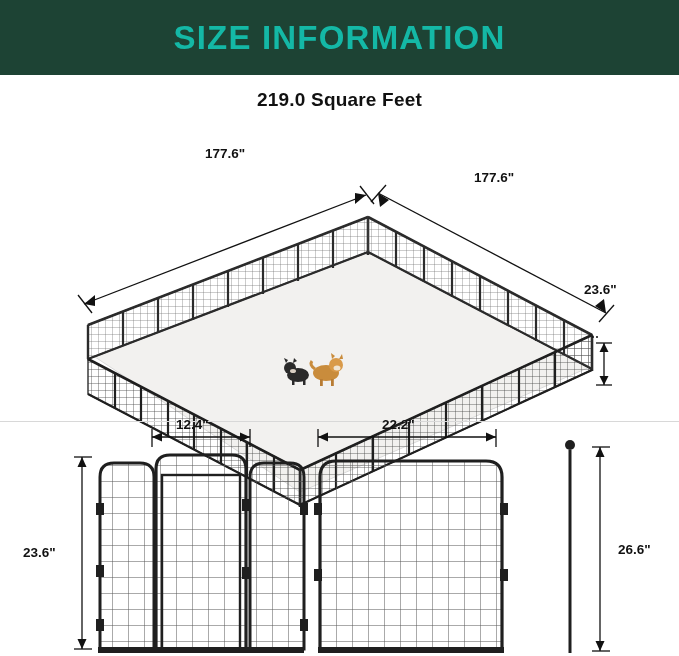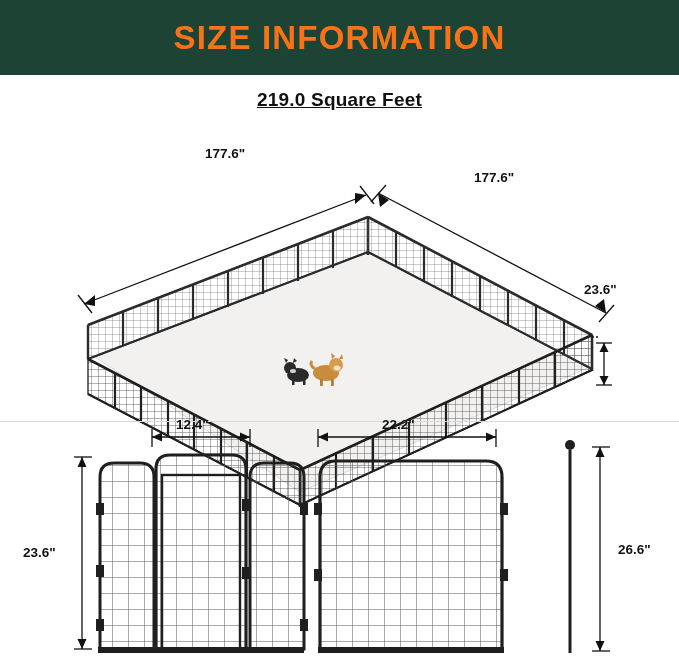--- a/index.html
+++ b/index.html
@@ -20,38 +20,37 @@
   .header {
     width: 679px;
     height: 75px;
     background: #1d4334;
     display: flex;
     align-items: center;
     justify-content: center;
     box-sizing: border-box;
   }
   .header-title {
-    color: #f97316;
+    color: #14b8a6;
     font-size: 33px;
     font-weight: bold;
     letter-spacing: 1.2px;
     text-align: center;
     font-family: "Liberation Sans", sans-serif;
   }
 
   
   .subtitle {
     width: 679px;
     text-align: center;
     font-size: 19px;
     font-weight: bold;
     color: #111111;
     margin-top: 14px;
     letter-spacing: 0.2px;
-    text-decoration: underline;
   }
 
   
   .diagram-top {
     position: relative;
     width: 679px;
     height: 300px;
     margin-top: 6px;
   }
   .diagram-bottom {

